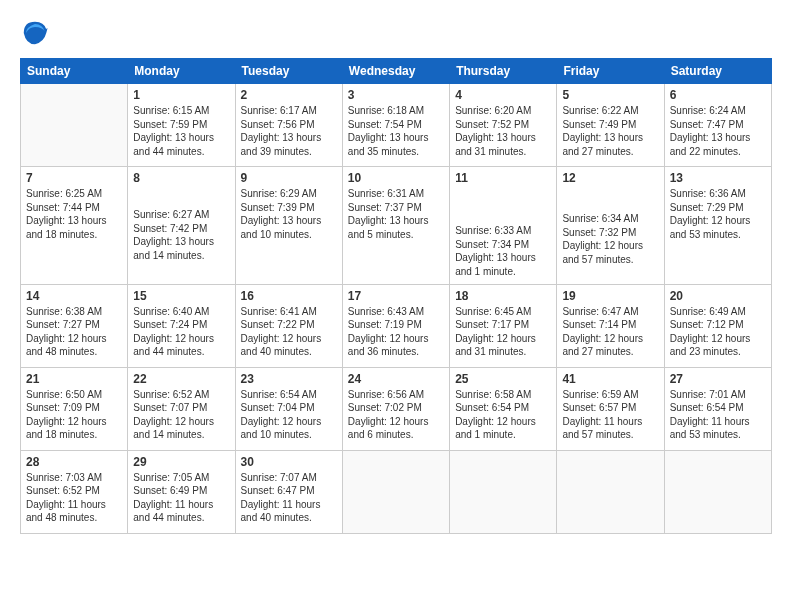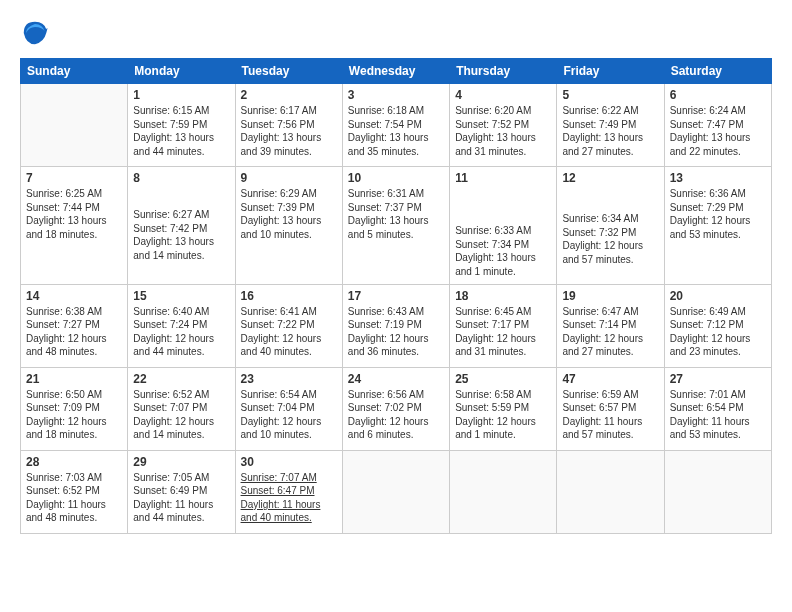--- a/index.html
+++ b/index.html
@@ -296,26 +296,26 @@
           <td>
             <span class="day-number">24</span>
             <div class="day-info" style="white-space: pre-line;">Sunrise: 6:56 AM
 Sunset: 7:02 PM
 Daylight: 12 hours
 and 6 minutes.</div>
           </td>
           <td>
             <span class="day-number">25</span>
             <div class="day-info" style="white-space: pre-line;">Sunrise: 6:58 AM
-Sunset: 5:59 PM
+Sunset: 6:54 PM
 Daylight: 12 hours
 and 1 minute.</div>
           </td>
           <td>
-            <span class="day-number">47</span>
+            <span class="day-number">41</span>
             <div class="day-info" style="white-space: pre-line;">Sunrise: 6:59 AM
 Sunset: 6:57 PM
 Daylight: 11 hours
 and 57 minutes.</div>
           </td>
           <td>
             <span class="day-number">27</span>
             <div class="day-info" style="white-space: pre-line;">Sunrise: 7:01 AM
 Sunset: 6:54 PM
 Daylight: 11 hours
@@ -332,21 +332,21 @@
           </td>
           <td>
             <span class="day-number">29</span>
             <div class="day-info" style="white-space: pre-line;">Sunrise: 7:05 AM
 Sunset: 6:49 PM
 Daylight: 11 hours
 and 44 minutes.</div>
           </td>
           <td>
             <span class="day-number">30</span>
-            <div class="day-info" style="white-space: pre-line; text-decoration: underline;">Sunrise: 7:07 AM
+            <div class="day-info" style="white-space: pre-line;">Sunrise: 7:07 AM
 Sunset: 6:47 PM
 Daylight: 11 hours
 and 40 minutes.</div>
           </td>
           <td class="empty-cell"></td>
           <td class="empty-cell"></td>
           <td class="empty-cell"></td>
           <td class="empty-cell"></td>
         </tr>
       </tbody>

